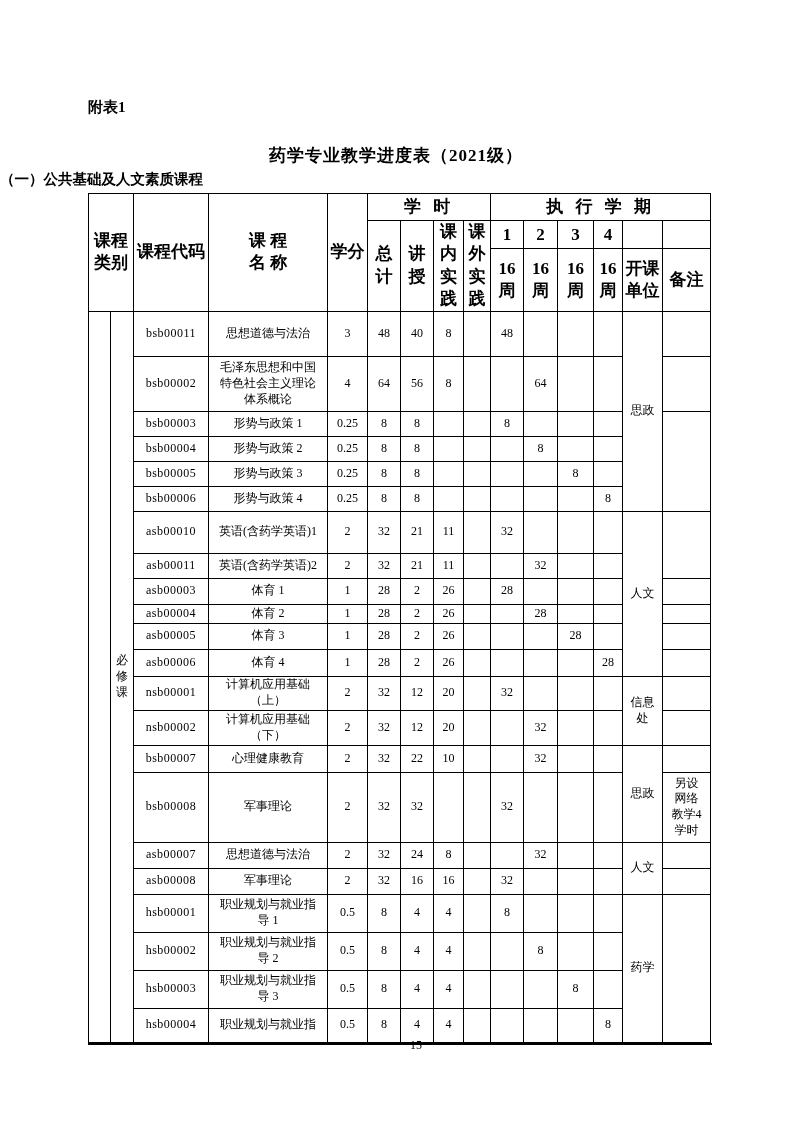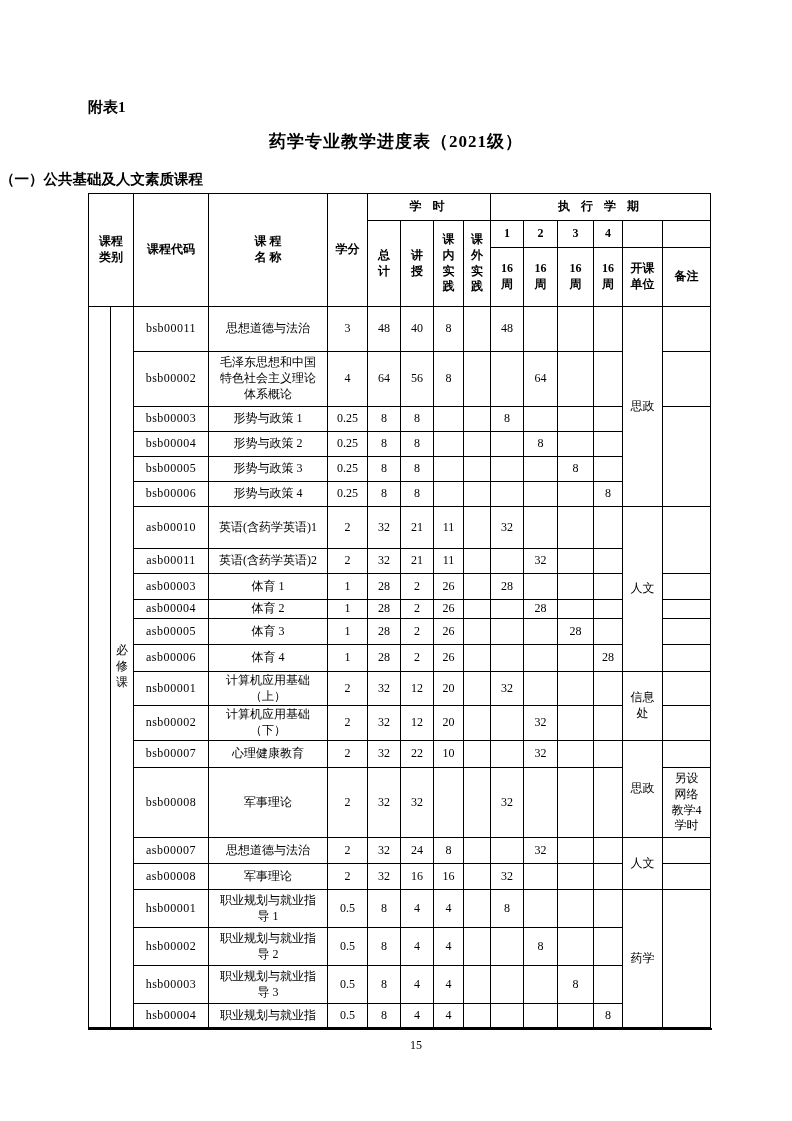--- a/index.html
+++ b/index.html
@@ -8,21 +8,21 @@
     width:792px; height:1121px;
     background:#ffffff; color:#000000;
     font-family:"Liberation Serif","DejaVu Serif",serif;
     position:relative; overflow:hidden;
   }
   .appendix {
     position:absolute; left:88px; top:98px;
     font-size:15px; font-weight:bold;
   }
   .doc-title {
-    position:absolute; left:0; top:130px; width:792px;
+    position:absolute; left:0; top:144px; width:792px;
     text-align:center; font-size:17px; font-weight:bold;
     letter-spacing:1px;
   }
   .doc-subtitle {
     position:absolute; left:0; top:170px; width:792px;
     text-align:left; font-size:14.5px; font-weight:bold;
   }
   .table-wrap {
     position:absolute; left:88px; top:193px; width:624px;
     border-bottom:2px solid #000;
@@ -33,21 +33,21 @@
   }
   .sched th, .sched td {
     border:1px solid #000;
     text-align:center; vertical-align:middle;
     font-size:12px; line-height:1.32;
     padding:0 1px;
     white-space:pre-line;
     overflow:hidden;
     font-weight:normal;
   }
-  .sched th { font-weight:bold; font-size:12px;margin-top:16px; }
+  .sched th { font-weight:bold; font-size:17px;margin-top:16px; }
   .sched th.grp { letter-spacing:4px; }
   .cell-code { font-size:11.5px; letter-spacing:0.5px; }
   .cell-vert { font-size:12.5px; line-height:1.7; }
   .cell-remark-text { text-align:left; padding:0 3px; font-size:12px; }
   .page-number {
     position:absolute; left:0; top:1038px; width:792px;
     text-align:center; font-size:12px;padding-left:40px;
   }
 </style>
 </head>
@@ -424,21 +424,21 @@
       <td>0.5</td>
       <td>8</td>
       <td>4</td>
       <td>4</td>
       <td></td>
       <td></td>
       <td></td>
       <td>8</td>
       <td></td>
     </tr>
-    <tr style="height:24px">
+    <tr style="height:34px">
       <td class="cell-code">hsb00004</td>
       <td>职业规划与就业指</td>
       <td>0.5</td>
       <td>8</td>
       <td>4</td>
       <td>4</td>
       <td></td>
       <td></td>
       <td></td>
       <td></td>

